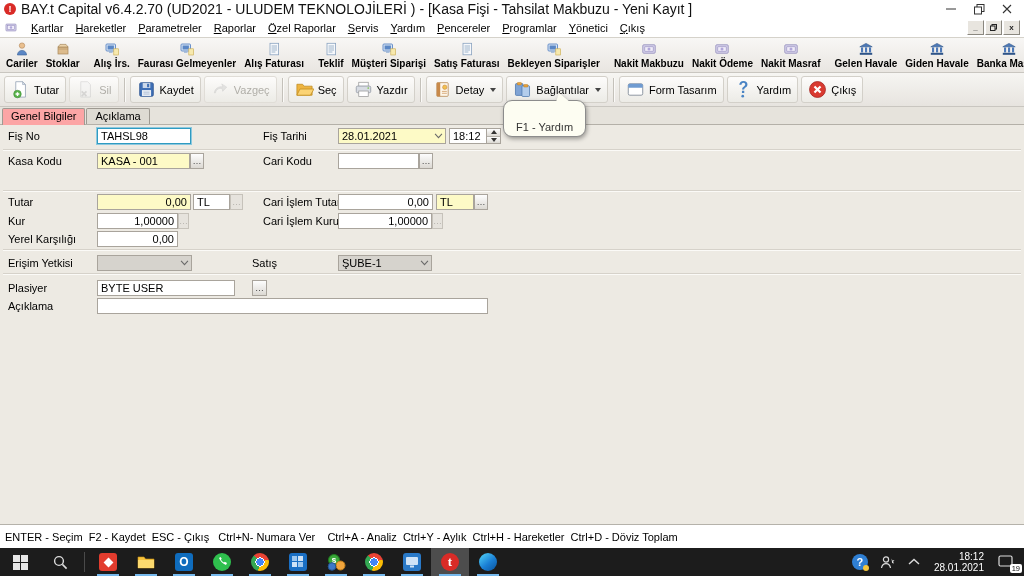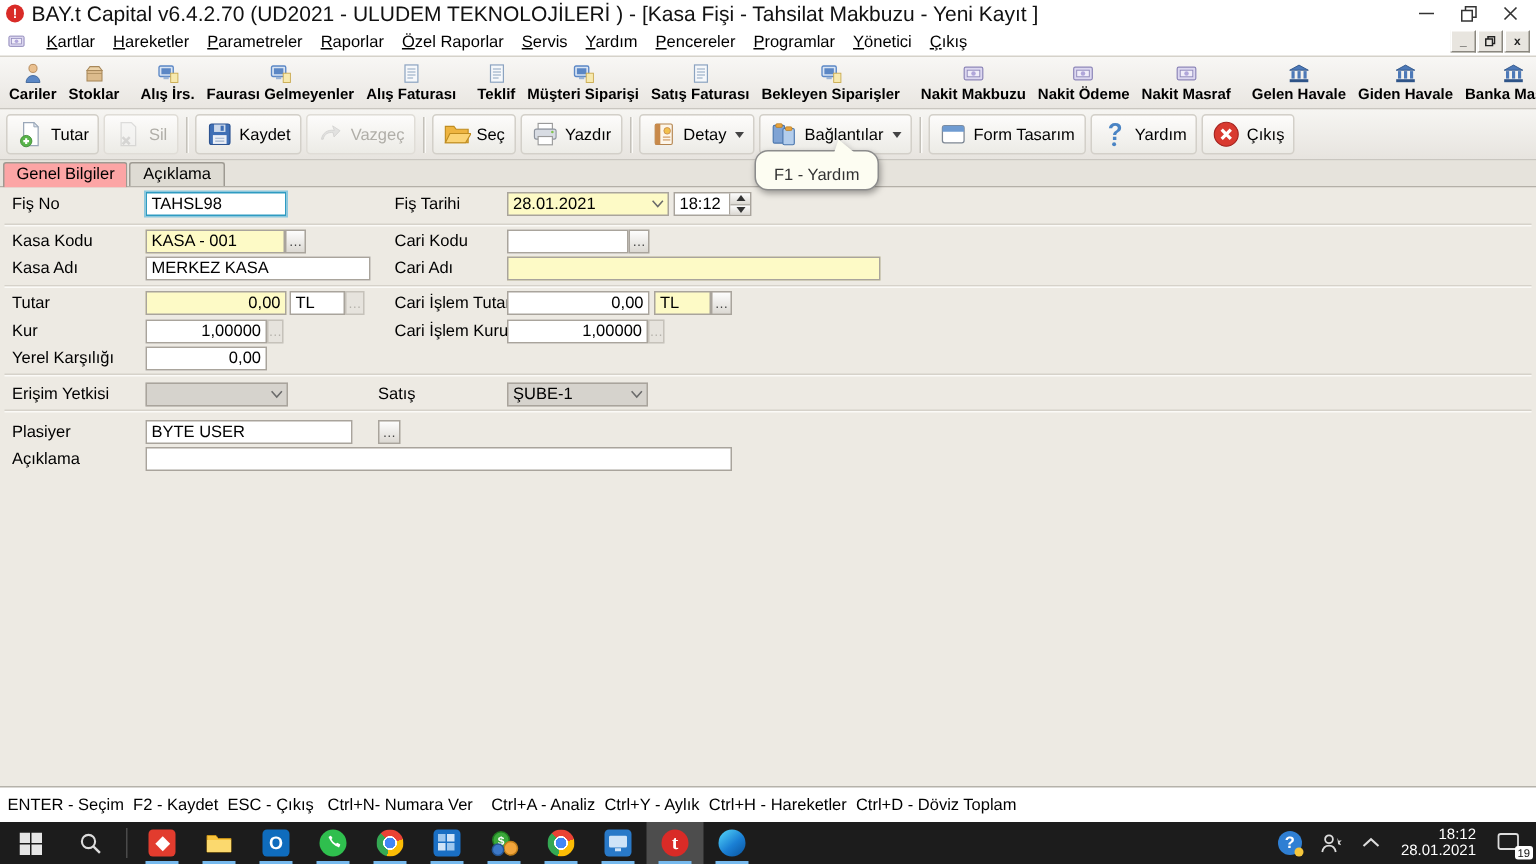--- a/index.html
+++ b/index.html
@@ -40,21 +40,21 @@
     border:1px solid #d3d0c9;border-radius:3px;background:linear-gradient(#fdfcfb,#ecebe6);cursor:default;}
   .tb2-btn svg{width:19px;height:19px;}
   .tb2-btn.disabled{color:#b0aea8;border-color:#e0ddd7;}
   .tb2-btn.disabled svg{filter:grayscale(1);opacity:.45;}
   .drop-arrow{width:0;height:0;border-left:3.5px solid transparent;border-right:3.5px solid transparent;
     border-top:4px solid #444;margin-left:2px;}
   .vsep2{width:1px;height:24px;background:#c4c1ba;box-shadow:1px 0 0 #fbfaf8;margin:0 2px;}
 
   
   .tooltip{position:absolute;left:503px;top:100px;z-index:60;background:#fdfdf2;border:1px solid #8c8c8c;
-    border-radius:9px;padding:10px 12px 3px;font-size:11px;color:#333;
+    border-radius:9px;padding:20px 12px 3px;font-size:11px;color:#333;
     filter:drop-shadow(1px 2px 2px rgba(0,0,0,.35));}
   .tooltip::before{content:"";position:absolute;top:-8px;left:52px;width:0;height:0;
     border-left:3px solid transparent;border-right:11px solid transparent;border-bottom:9px solid #fdfdf2;}
 
   
   .tabbar{height:17px;flex:0 0 auto;background:#e6e3dc;display:flex;align-items:flex-end;padding:0 0 0 2px;
     border-bottom:1px solid #b4b0a8;}
   .tab{padding:1px 8px 2px;border:1px solid #9e9a92;border-bottom:none;border-radius:2px 2px 0 0;
     background:#dedbd3;margin-right:1px;font-size:11px;}
   .tab.active{background:#fca5a5;margin-bottom:-1px;padding-bottom:3px;}
@@ -488,26 +488,20 @@
 
     <div class="frow" style="top:28px">
       <span class="flabel" style="left:8px">Kasa Kodu</span>
       <input class="fin yellow" style="left: 97px; width: 93px;" value="KASA - 001">
       <button class="dots" style="left:190px;width:14px">…</button>
       <span class="flabel" style="left:263px">Cari Kodu</span>
       <input class="fin" style="left: 338px; width: 81px;" value="">
       <button class="dots" style="left:419px;width:14px">…</button>
     </div>
 
-    <div class="frow" style="top:46px">
-      <span class="flabel" style="left:8px">Kasa Adı</span>
-      <input class="fin" style="left: 97px; width: 150px;" value="MERKEZ KASA">
-      <span class="flabel" style="left:263px">Cari Adı</span>
-      <input class="fin yellow" style="left: 338px; width: 249px;" value="">
-    </div>
 
     <div class="frow" style="top:69px">
       <span class="flabel" style="left:8px">Tutar</span>
       <input class="fin yellow num" style="left: 97px; width: 94px;" value="0,00">
       <input class="fin" style="left: 193px; width: 37px;" value="TL">
       <button class="dots dis" style="left:230px;width:13px">…</button>
       <span class="flabel" style="left:263px">Cari İşlem Tutarı</span>
       <input class="fin num" style="left: 338px; width: 95px;" value="0,00">
       <input class="fin yellow" style="left: 436px; width: 38px;" value="TL">
       <button class="dots" style="left:474px;width:14px">…</button>

